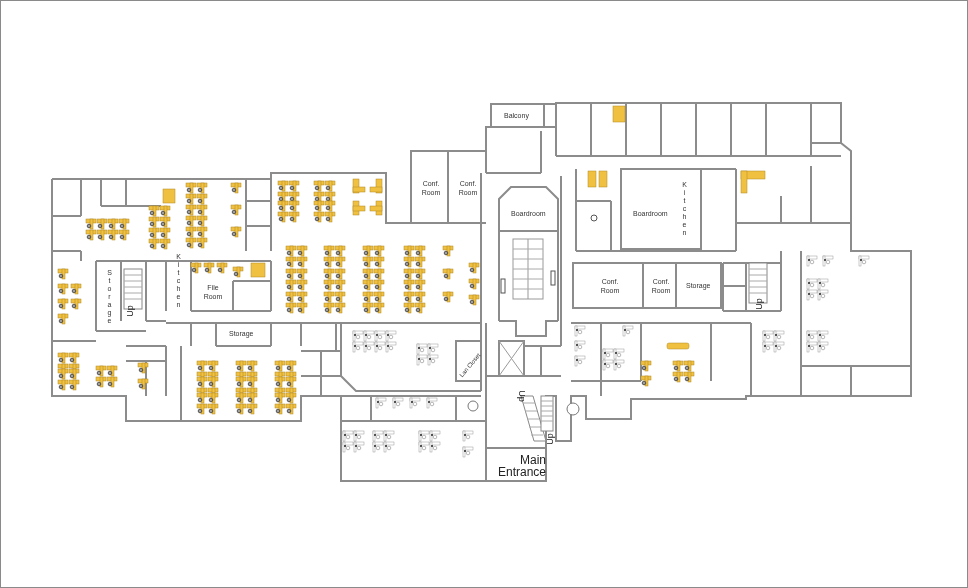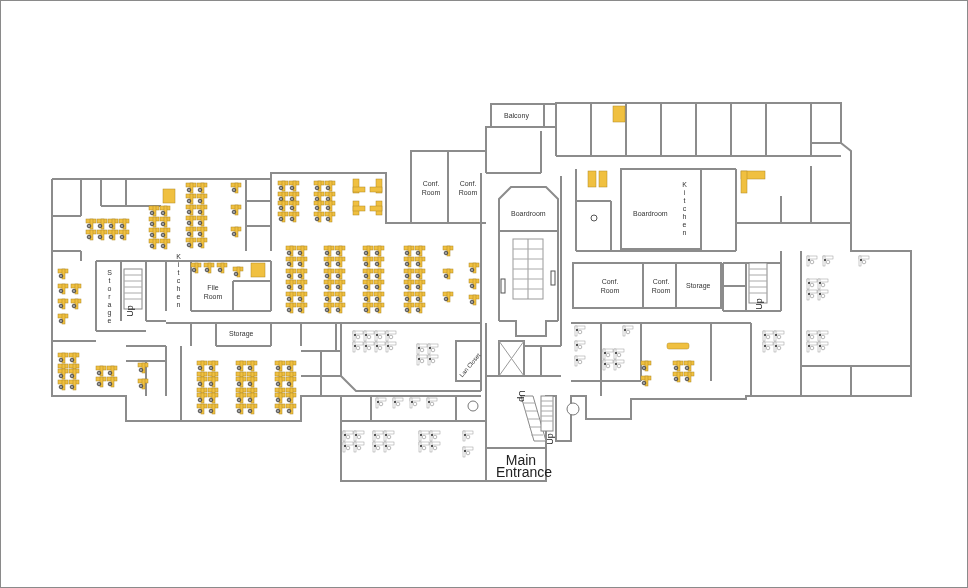--- a/index.html
+++ b/index.html
@@ -2,21 +2,21 @@
 <html><head>
 <meta charset="utf-8">
 <style>
   html, body { margin:0; padding:0; background:#ffffff; }
   body { width:968px; height:588px; overflow:hidden; font-family:"Liberation Sans", sans-serif; }
   .frame { position:absolute; left:0; top:0; width:966px; height:586px; border:1px solid #8a8a8a; background:#fff; }
   svg { position:absolute; left:0; top:0; }
   .wall { stroke:#8c8c8c; stroke-width:2; fill:none; }
   .wall-thin { stroke:#9a9a9a; stroke-width:1; fill:none; }
   .label { position:absolute; font-size:7px; color:#333; text-align:center; line-height:9px; white-space:nowrap; }
-  .label-big { position:absolute; font-size:14px; color:#222; text-align:center; line-height:12px; }
+  .label-big { position:absolute; font-size:12px; color:#222; text-align:right; line-height:12px; }
   .vert { writing-mode:vertical-rl; text-orientation:upright; letter-spacing:1px; font-size:7px; color:#333; position:absolute; }
   .up { position:absolute; font-size:9px; color:#222; }
 </style>
 </head>
 <body>
 
 <div class="frame">
 
 <svg width="968" height="588" viewBox="0 0 968 588">
   <defs>

